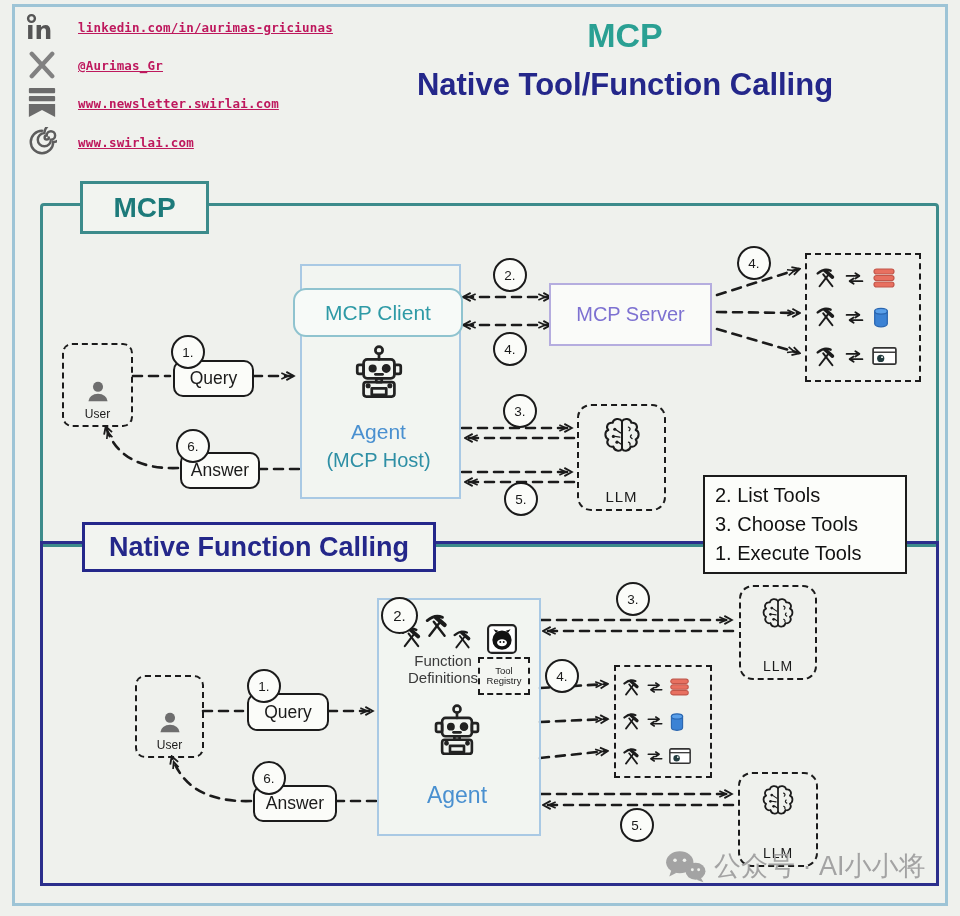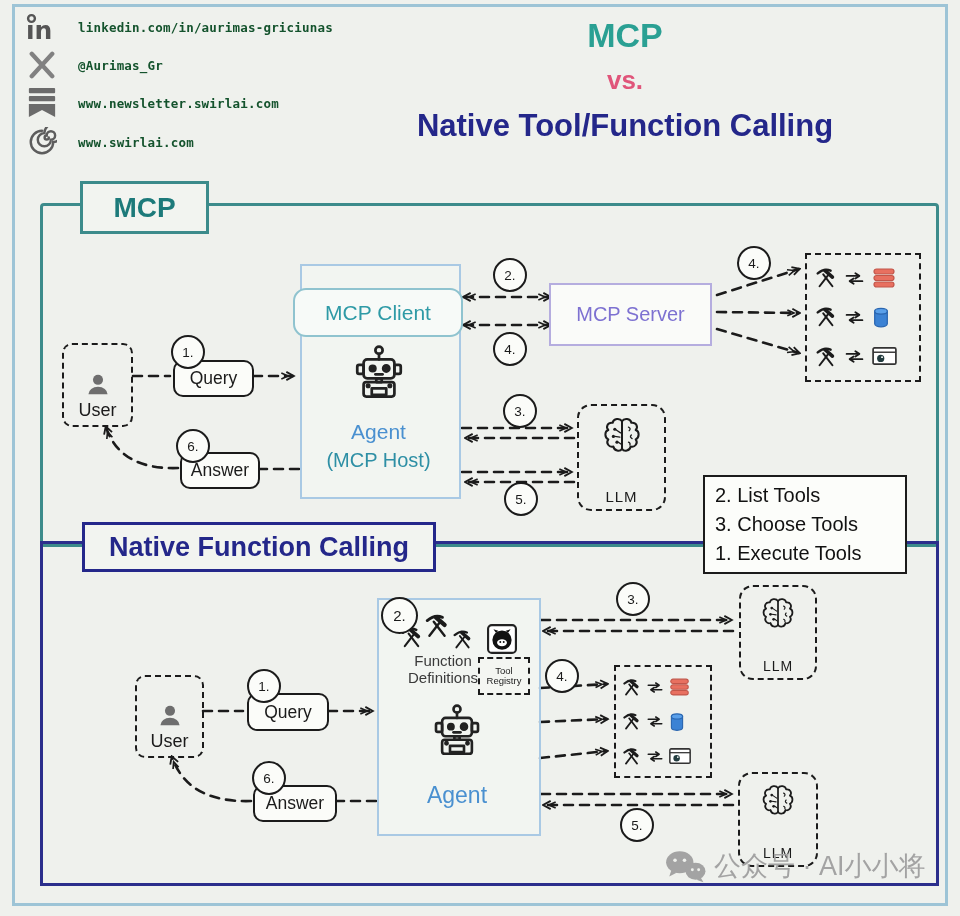--- a/index.html
+++ b/index.html
@@ -5,36 +5,36 @@
   html,body{margin:0;padding:0;}
   body{background:#e7e9e5;font-family:"Liberation Sans",sans-serif;}
   #stage{position:relative;width:960px;height:916px;background:#eff1ed;overflow:hidden;}
   .abs{position:absolute;}
   
   #outer-frame{left:12px;top:4px;width:930px;height:896px;border:3px solid #9dc4d6;}
   
   #social{left:22px;top:12px;}
   .social-row{display:flex;align-items:center;margin-bottom:9px;}
   .social-icon{width:40px;display:flex;justify-content:center;}
-  .social-text{font-family:"DejaVu Sans Mono",monospace;font-size:12.5px;font-weight:bold;color:#14532d;margin-left:16px;letter-spacing:.2px;}
+  .social-text{font-family:"DejaVu Sans Mono",monospace;font-size:12.5px;font-weight:bold;color:#be185d;margin-left:16px;letter-spacing:.2px;text-decoration:underline;}
   #title{left:320px;top:16px;width:610px;text-align:center;}
   #title-mcp{font-size:34px;font-weight:bold;color:#2aa093;}
   #title-vs{font-size:26px;font-weight:bold;color:#e0557a;margin-top:10px;}
   #title-native{font-size:31px;font-weight:bold;color:#24278a;margin-top:12px;}
   
   #mcp-box{left:40px;top:203px;width:893px;height:338px;border:3px solid #3c8b8b;border-radius:4px;}
   #mcp-label{left:80px;top:181px;width:123px;height:47px;background:#f2f4f0;border:3px solid #3c8b8b;
     display:flex;align-items:center;justify-content:center;font-size:28px;font-weight:bold;color:#1d7a7a;z-index:5;}
   #native-box{left:40px;top:541px;width:893px;height:339px;border:3px solid #2b2e8c;}
   #native-label{left:82px;top:522px;width:348px;height:44px;background:#f2f4f0;border:3px solid #24278a;
     display:flex;align-items:center;justify-content:center;font-size:27px;font-weight:bold;color:#24278a;z-index:5;}
   
   .user-box{width:67px;height:76px;border:2.5px dashed #1b1b1b;border-radius:10px;background:transparent;
     display:flex;flex-direction:column;align-items:center;justify-content:flex-end;padding-bottom:4px;z-index:3;}
-  .user-box .lbl{font-size:18px;color:#1b1b1b;}
+  .user-box .lbl{font-size:12px;color:#1b1b1b;}
   .pill{border:2.5px solid #1b1b1b;border-radius:10px;background:#fbfcf9;display:flex;align-items:center;justify-content:center;
     font-size:17.5px;color:#1b1b1b;z-index:3;}
   .badge{width:30px;height:30px;border:2.5px solid #1b1b1b;border-radius:50%;background:#fbfcf9;
     display:flex;align-items:center;justify-content:center;font-size:13.5px;color:#1b1b1b;z-index:4;}
   .llm-box{border:2.5px dashed #1b1b1b;border-radius:14px;display:flex;flex-direction:column;align-items:center;
     justify-content:space-between;padding:6px 0 4px;z-index:3;}
   .llm-box .lbl{font-size:15px;color:#1b1b1b;letter-spacing:1px;}
   .agent-frame{border:2px solid #a9c9e4;background:rgba(250,252,250,.35);z-index:2;}
   .tools-box{border:2.5px dashed #1b1b1b;display:flex;flex-direction:column;justify-content:space-around;
     padding:4px 8px;z-index:3;}
@@ -160,21 +160,20 @@
         <svg width="30" height="30" viewBox="0 0 32 32">
             <path d="M16 4 a12 12 0 1 0 12 12 a9.5 9.5 0 1 0 -9.5 -9.5 a7 7 0 1 0 7 7 a4.5 4.5 0 1 0 -4.5 -4.5 a2.2 2.2 0 1 0 2.2 2.2" fill="none" stroke="#5d5d5d" stroke-width="2.6" stroke-linecap="round"></path>
           </svg>
         </span>
       <span class="social-text">www.swirlai.com</span>
     </div>
   </div>
 
   <div class="abs" id="title">
     <div id="title-mcp">MCP</div>
-    <div id="title-vs">vs.</div>
     <div id="title-native">Native Tool/Function Calling</div>
   </div>
 
   <div class="abs" id="mcp-box"></div>
   <div class="abs" id="mcp-label">MCP</div>
   <div class="abs" id="native-box"></div>
   <div class="abs" id="native-label">Native Function Calling</div>
 
   <svg class="abs" id="arrows" width="960" height="916">
     <defs>

